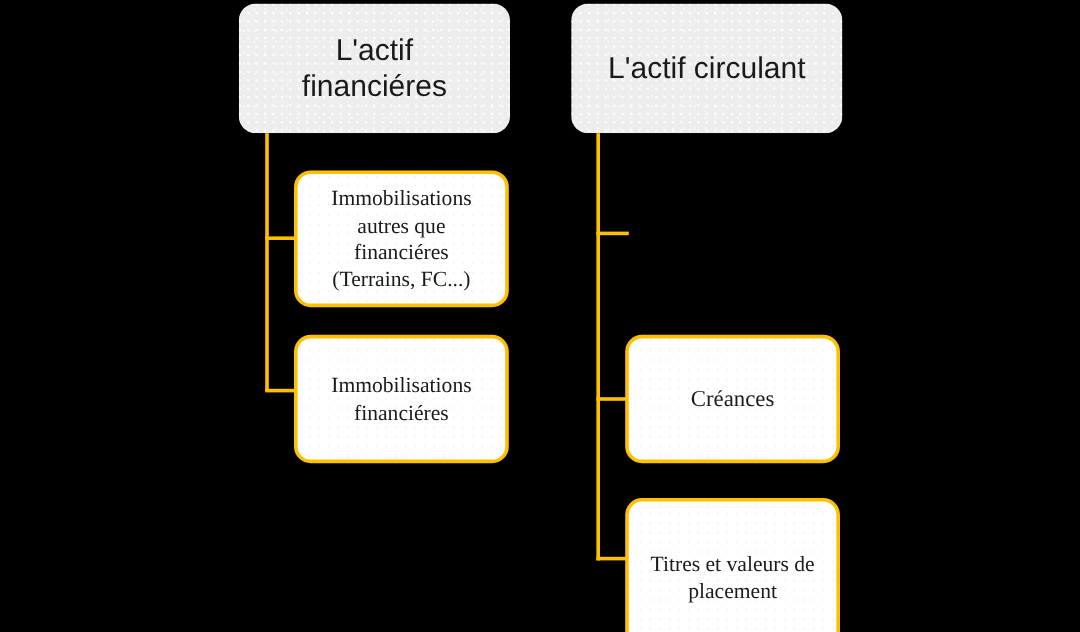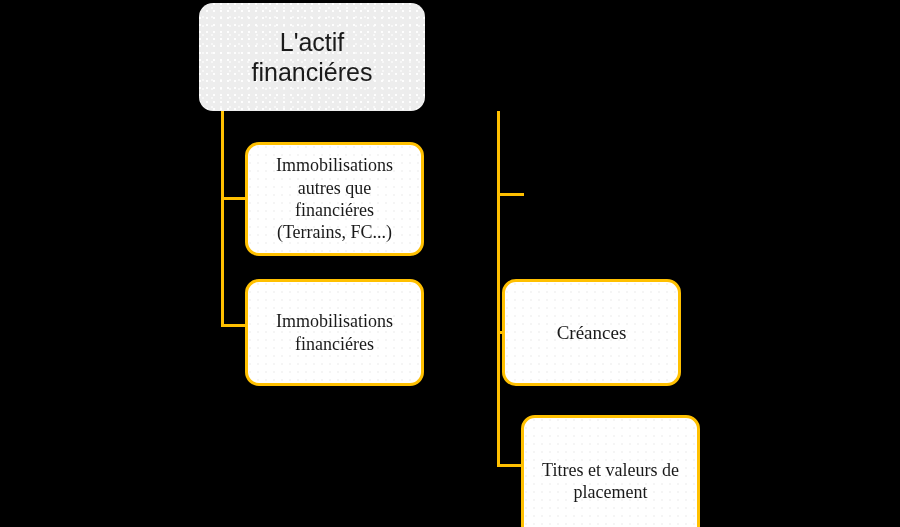--- a/index.html
+++ b/index.html
@@ -98,29 +98,32 @@
 (Terrains, FC...)</span>
   </div>
 
   <div class="branch" style="left:221px; top:324px; width:27px;"></div>
 
   <div class="child-box" style="left:245px; top:279px; width:179px; height:107px; font-size:18px;">
     <span class="child-label">Immobilisations
 financiéres</span>
   </div>
 
+  <div class="parent-box" style="left:476px; top:3px; width:226px; height:108px; font-size:25px;">
+    <span class="parent-label">L'actif circulant</span>
+  </div>
 
   <div class="trunk" style="left:497px; top:111px; height:356px;"></div>
 
   <div class="branch" style="left:497px; top:193px; width:27px;"></div>
 
 
   <div class="branch" style="left:497px; top:331px; width:27px;"></div>
 
-  <div class="child-box" style="left:502px; top:279px; width:179px; height:107px; font-size:19px;">
+  <div class="child-box" style="left:521px; top:279px; width:179px; height:107px; font-size:19px;">
     <span class="child-label">Créances</span>
   </div>
 
   <div class="branch" style="left:497px; top:464px; width:27px;"></div>
 
   <div class="child-box" style="left:521px; top:415px; width:179px; height:132px; font-size:18px;">
     <span class="child-label">Titres et valeurs de
 placement</span>
   </div>
 

